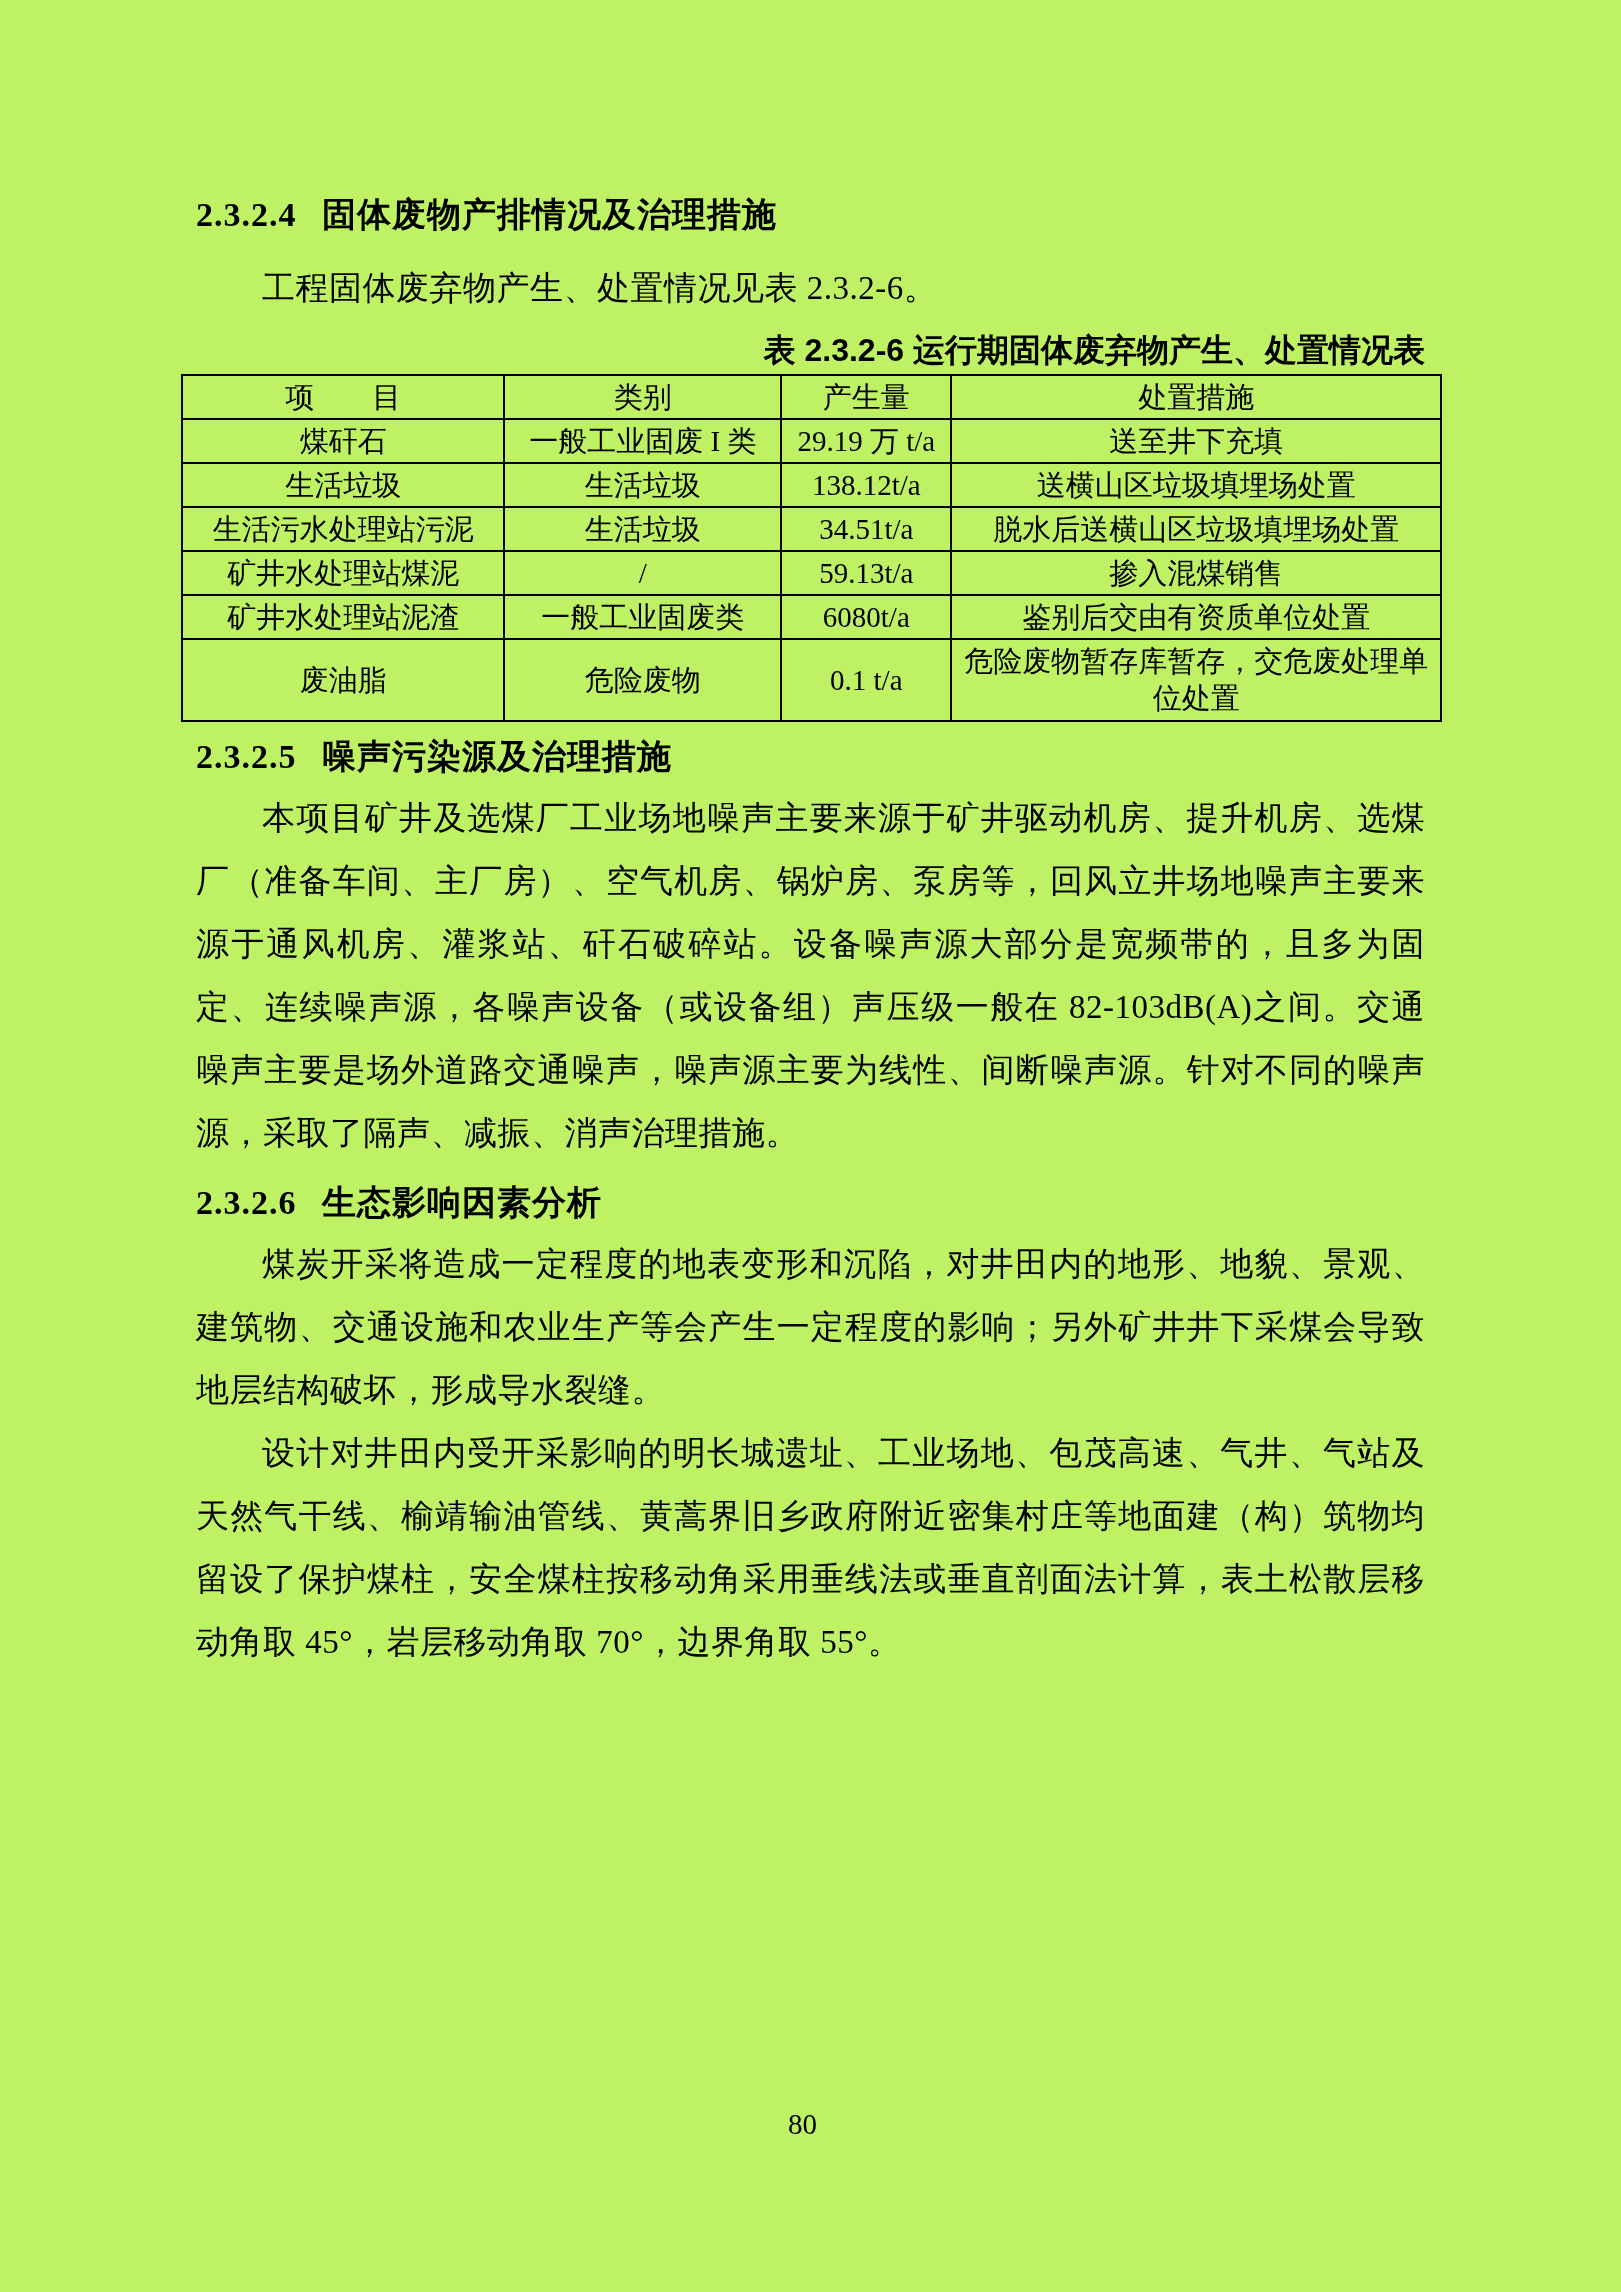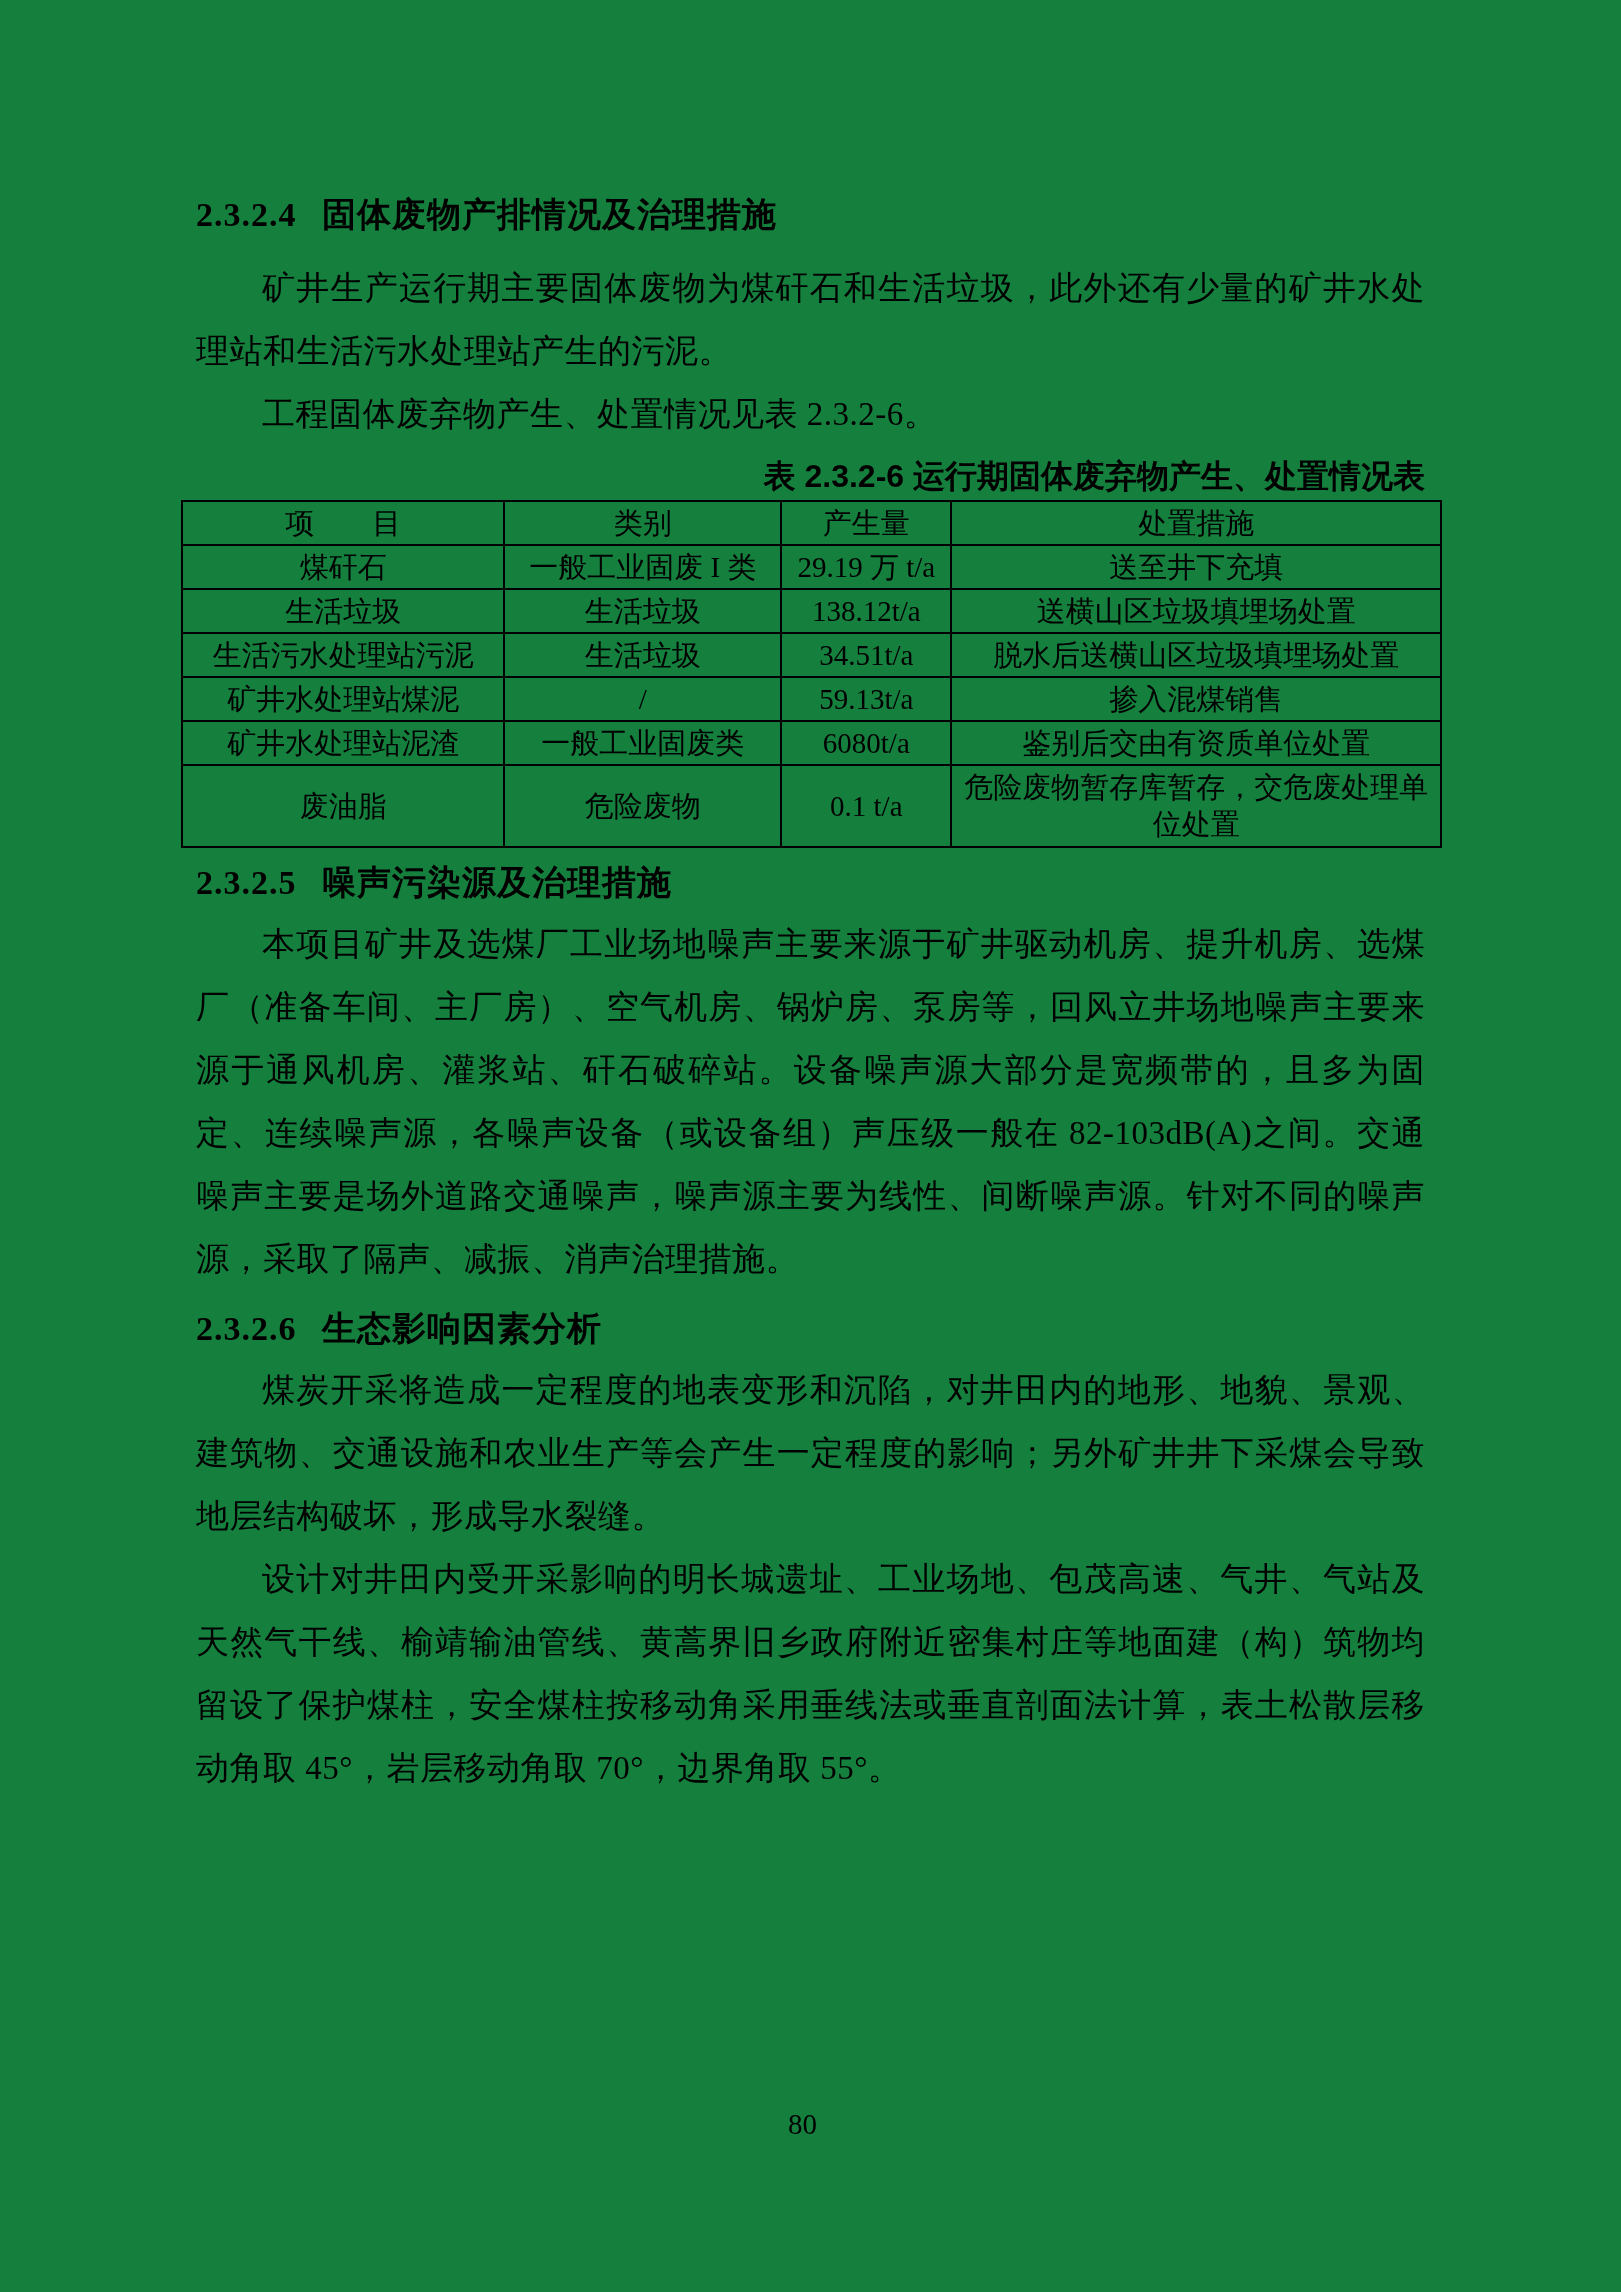--- a/index.html
+++ b/index.html
@@ -1,20 +1,20 @@
 <!DOCTYPE html>
 <html><head>
 <meta charset="utf-8">
 <style>
   html,body { margin:0; padding:0; background:#e8e8e8; }
   .page {
     position:relative;
     width:1621px; height:2293px;
     margin:0 auto;
-    background:#15803d;
+    background:#bef264;
     color:#000;
     font-family:"Liberation Serif","DejaVu Serif",serif;
     overflow:hidden;
   }
   .content { padding:194px 196px 0 196px; }
 
   .sec-heading { font-size:34px; font-weight:bold; line-height:41px; white-space:nowrap; }
   .sec-heading .num { font-family:"Liberation Serif","DejaVu Serif",serif; letter-spacing:1px; }
   .sec-heading .ttl { font-family:"Liberation Sans","DejaVu Sans",sans-serif; margin-left:25.5px; letter-spacing:1px; }
   #h1 { margin:0 0 21.6px 0; }
@@ -75,21 +75,20 @@
 </style>
 </head>
 <body>
 
 <div class="page">
   <div class="content">
 
     <div class="sec-heading" id="h1">
       <span class="num">2.3.2.4</span><span class="ttl">固体废物产排情况及治理措施</span>
     </div>
-    <p class="body">矿井生产运行期主要固体废物为煤矸石和生活垃圾，此外还有少量的矿井水处理站和生活污水处理站产生的污泥。</p>
     <p class="body">工程固体废弃物产生、处置情况见表 2.3.2-6。</p>
 
     <div class="tbl-caption">表 2.3.2-6 运行期固体废弃物产生、处置情况表</div>
 
     <table class="waste">
       <colgroup>
         <col class="col-item">
           <col class="col-class">
           <col class="col-amount">
           <col class="col-measure">

